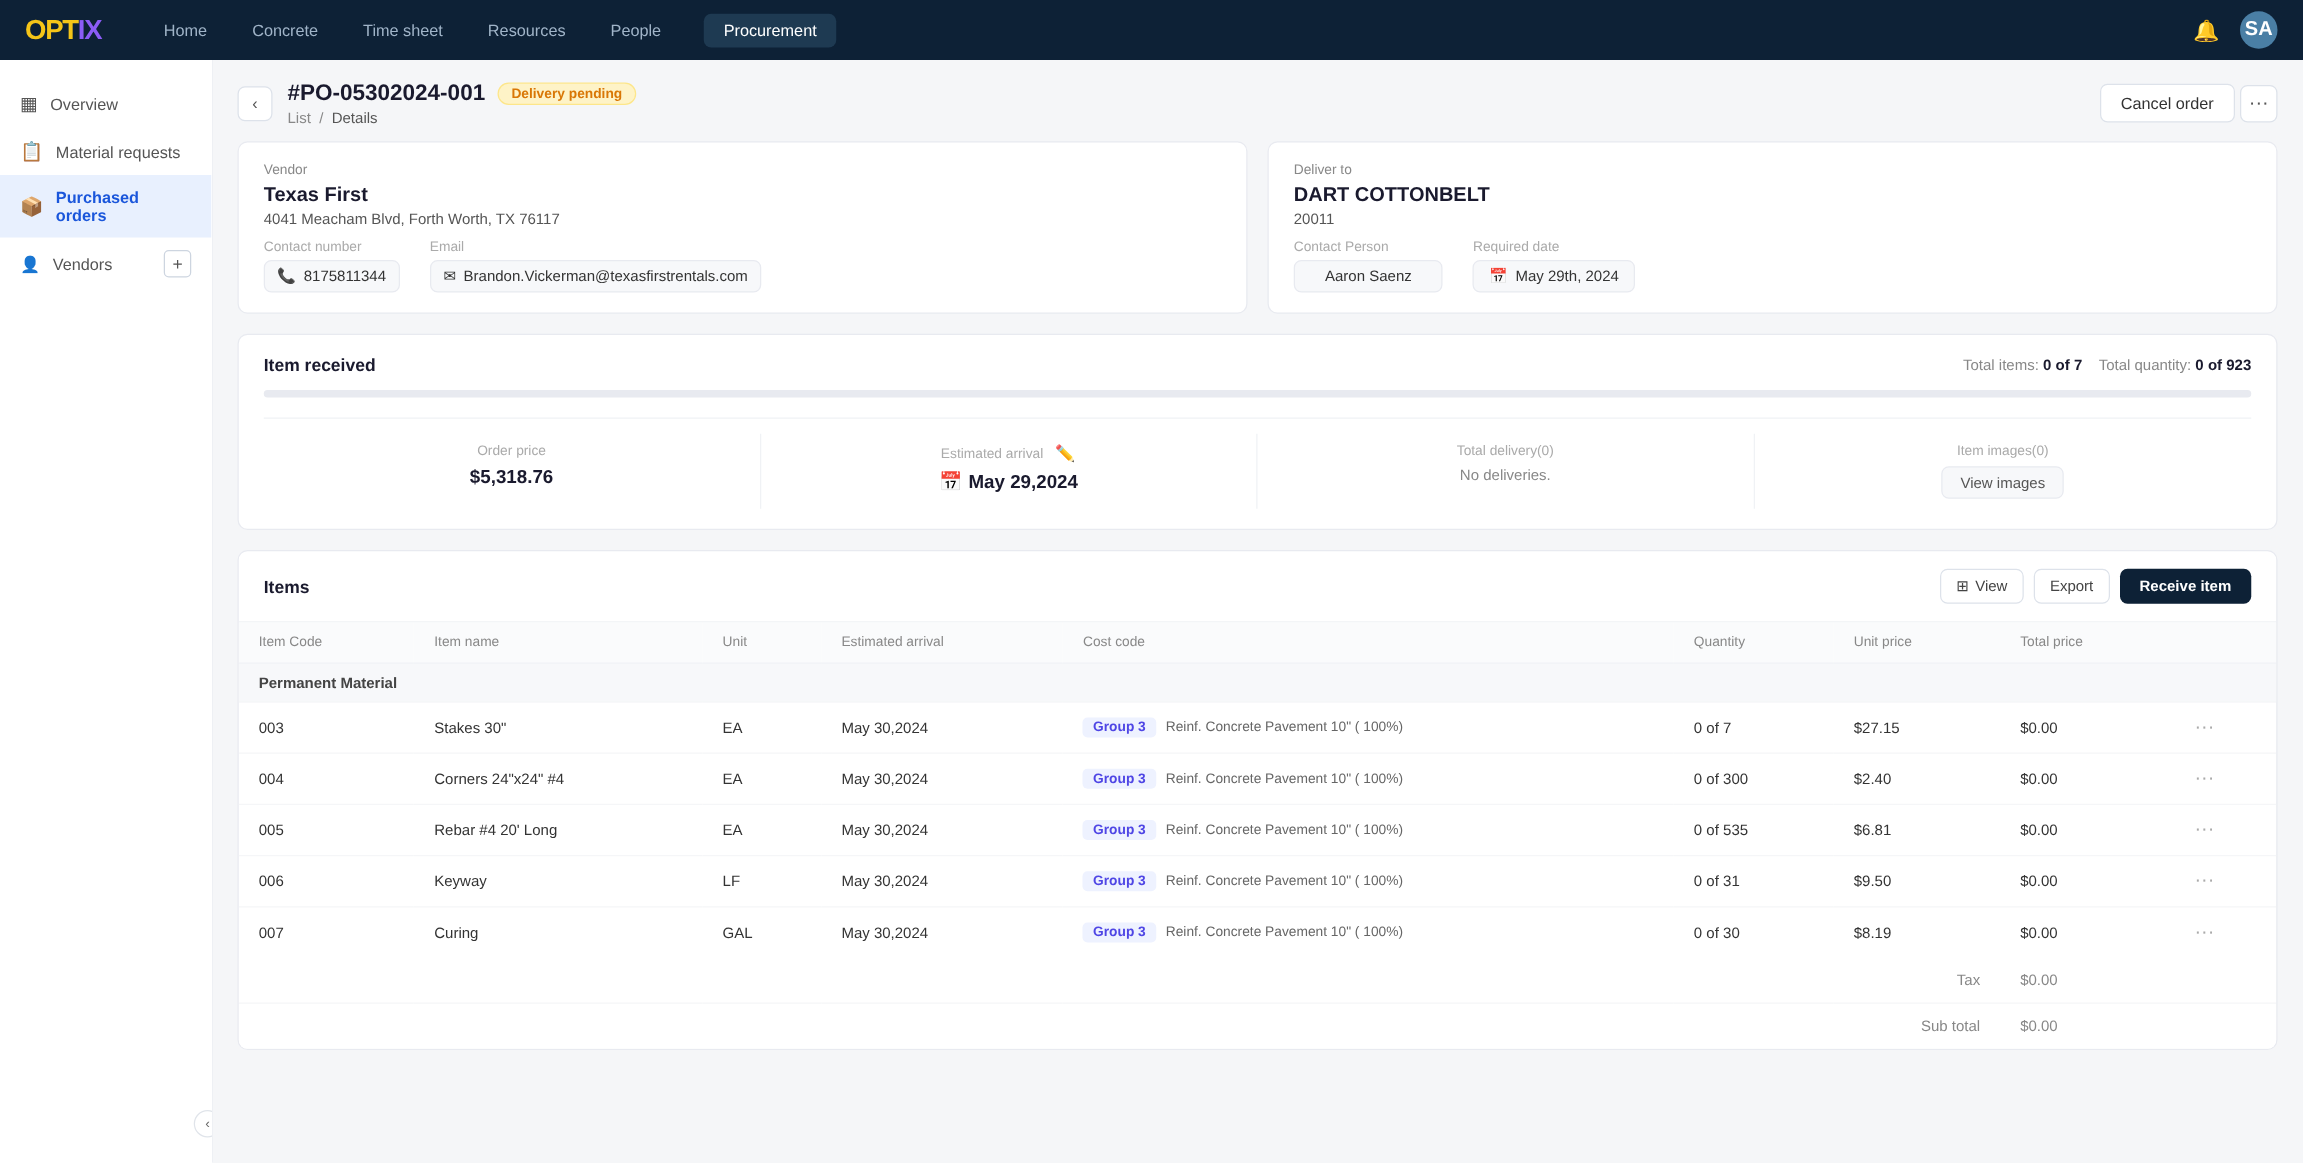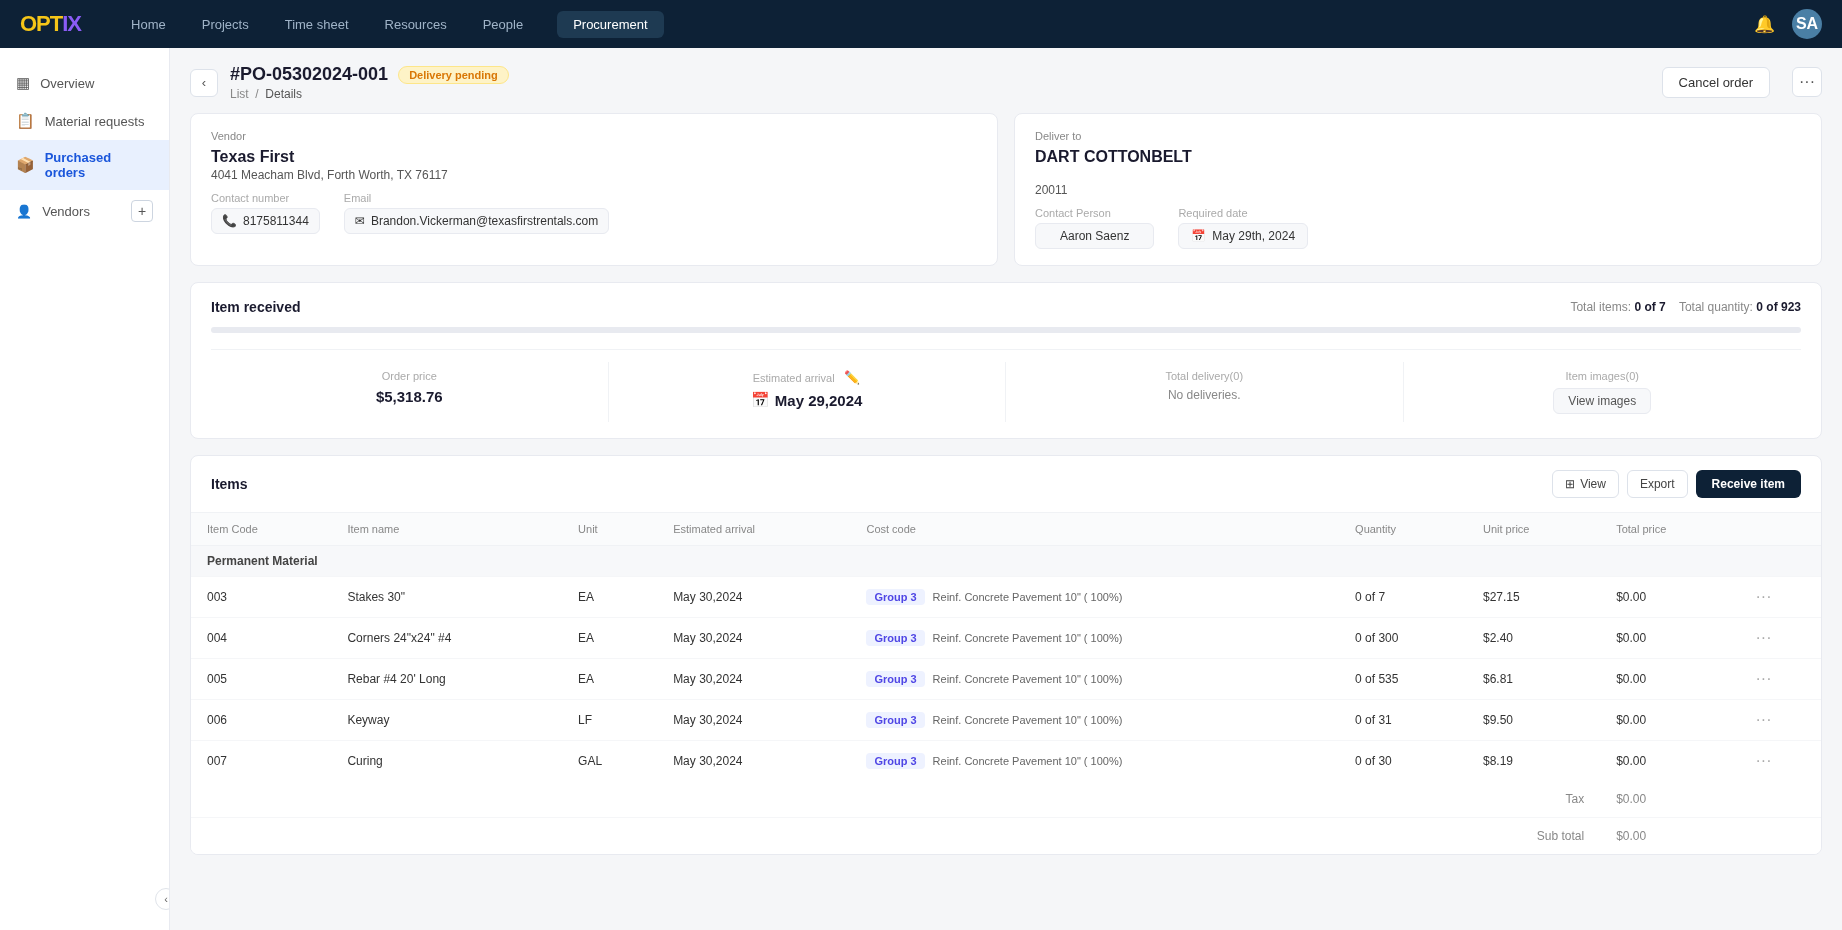--- a/index.html
+++ b/index.html
@@ -165,22 +165,22 @@
     }
     .breadcrumb {
       font-size: 12px;
       color: #888;
       margin-top: 2px;
     }
     .breadcrumb a { color: #888; text-decoration: none; }
     .breadcrumb span { color: #555; margin-top: 40px; }
     .header-actions {
       display: flex;
-      align-items: flex-start;
-      gap: 22px;
+      align-items: center;
+      gap: 4px;
     }
     .cancel-btn {
       padding: 7px 16px;
       border: 1px solid #dde2ea;
       border-radius: 6px;
       background: #fff;
       cursor: pointer;
       font-size: 13px;
       color: #333;
     }
@@ -243,21 +243,21 @@
       color: #333;
       background: #f7f8fa;
       border: 1px solid #e8eaf0;
       border-radius: 6px;
       padding: 5px 10px;
     }
     .deliver-name {
       font-size: 16px;
       font-weight: 700;
       color: #1a1a2e;
-      margin-bottom: 17px;
+      margin-bottom: 2px;
     }
     .deliver-code {
       font-size: 12px;
       color: #555;
       margin-bottom: 10px;
     }
     .contact-person-row {
       display: flex;
       gap: 24px;
     }
@@ -468,21 +468,21 @@
     .edit-icon { font-size: 13px; color: #aaa; cursor: pointer; margin-left: 6px; }
   </style>
 </head>
 <body>
 
 <nav class="top-nav">
   <div class="logo">
     OPT<span>IX</span>
   </div>
   <a class="nav-link">Home</a>
-  <a class="nav-link">Projects</a>
+  <a class="nav-link">Concrete</a>
   <a class="nav-link">Time sheet</a>
   <a class="nav-link">Resources</a>
   <a class="nav-link">People</a>
   <a class="nav-link active">Procurement</a>
   <div class="nav-right">
     <span class="icon-bell">🔔</span>
     <div class="avatar-circle">SA</div>
   </div>
 </nav>
 

